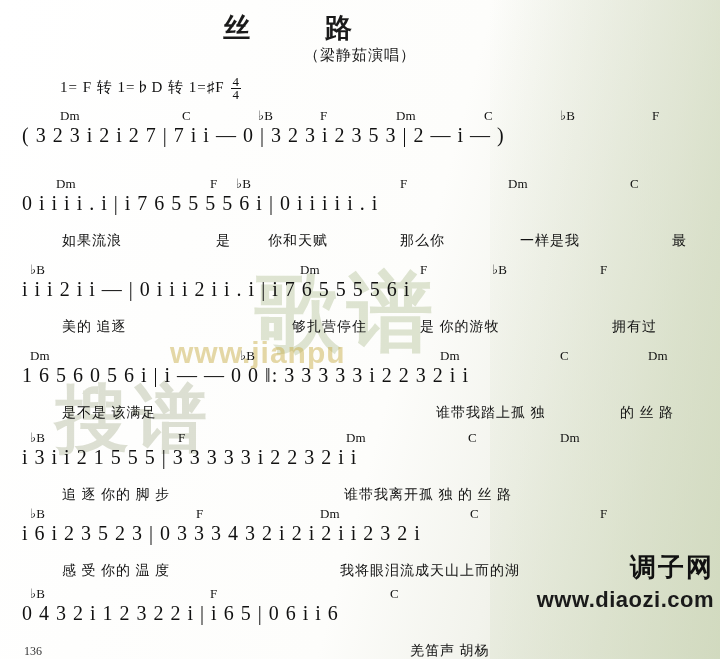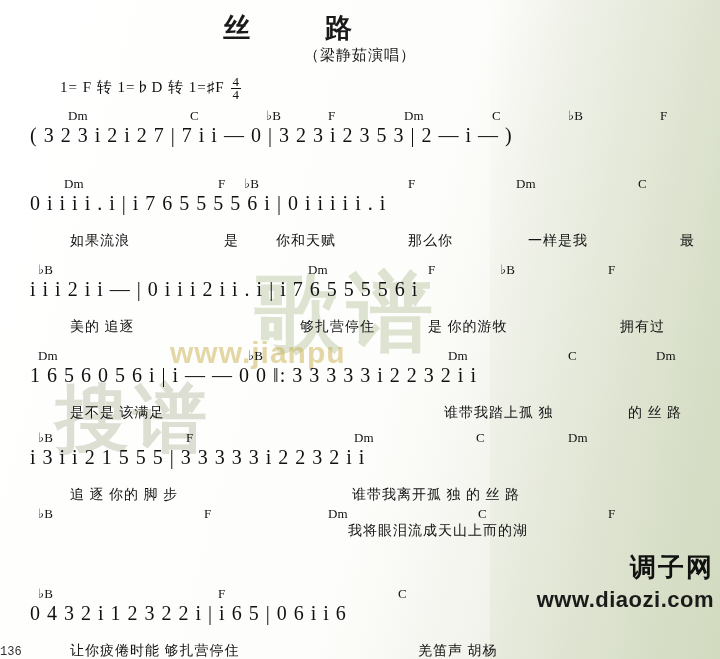--- a/index.html
+++ b/index.html
@@ -106,21 +106,20 @@
     display: block;
     border-bottom: 1px solid #111;
     padding: 0 1px;
   }
 
   
   .system {
     position: absolute;
     left: 0;
     width: 620px;
-    margin-left: 8px;
   }
   .chords {
     position: relative;
     height: 16px;
   }
   .chord {
     position: absolute;
     font-family: "Liberation Serif", serif;
     font-size: 13px;
     color: #111;
@@ -192,23 +191,23 @@
   .brand-url {
     font-family: "Liberation Sans", sans-serif;
     font-size: 22px;
     font-weight: bold;
     color: #1a1a1a;
     letter-spacing: 0.5px;
     margin-top: 2px;
   }
   .page-num {
     position: absolute;
-    left: 0;
+    left: 24px;
     bottom: 0px;
-    font-family: Liberation Mono, monospace;
+    font-family: Liberation Serif, serif;
     font-size: 12px;
     color: #333;
   }
 </style>
 </head>
 <body>
 
 <div class="sheet">
   <div class="paper-shade"></div>
 
@@ -311,34 +310,35 @@
   </div>
 
   <div class="system" style="top:506px;">
     <div class="chords">
       <div class="chord" style="left:30px;">♭B</div>
       <div class="chord" style="left:196px;">F</div>
       <div class="chord" style="left:320px;">Dm</div>
       <div class="chord" style="left:470px;">C</div>
       <div class="chord" style="left:600px;">F</div>
     </div>
-    <div class="lyrics">
+    <div class="notes">i 6 i  2 3 5   2 3 | 0 3 3 3 4 3 2 i  2 i 2 i  i 2 3 2 i</div>
+    <div class="lyrics">
+      <div class="lyric" style="left:62px;">感 受 你的 温 度</div>
       <div class="lyric" style="left:340px;">我将眼泪流成天山上而的湖</div>
     </div>
   </div>
 
   <div class="system" style="top:586px;">
     <div class="chords">
       <div class="chord" style="left:30px;">♭B</div>
       <div class="chord" style="left:210px;">F</div>
       <div class="chord" style="left:390px;">C</div>
     </div>
     <div class="notes">0 4  3 2 i  1 2  3 2 2 i  | i 6 5  | 0 6 i  i  6</div>
     <div class="lyrics">
-      <div class="lyric" style="left:62px;">让你疲倦时能 够扎营停住</div>
       <div class="lyric" style="left:410px;">羌笛声  胡杨</div>
     </div>
   </div>
 
   <div class="brand">
     <div class="brand-cn">调子网</div>
     <div class="brand-url">www.diaozi.com</div>
   </div>
 
   <div class="page-num">136</div>

